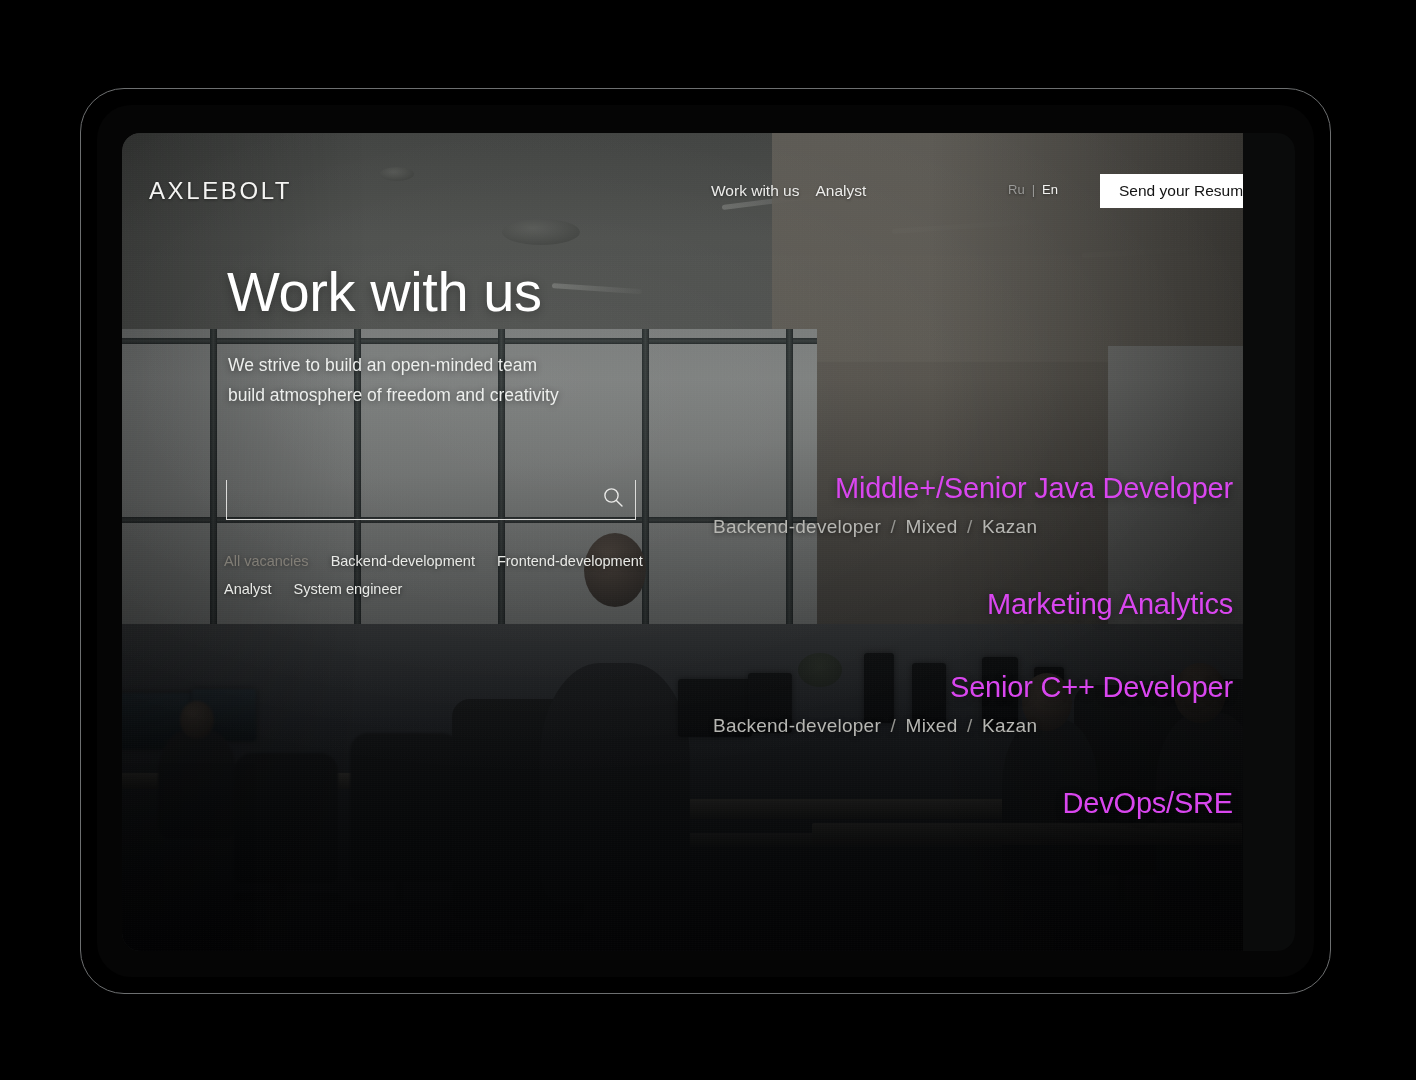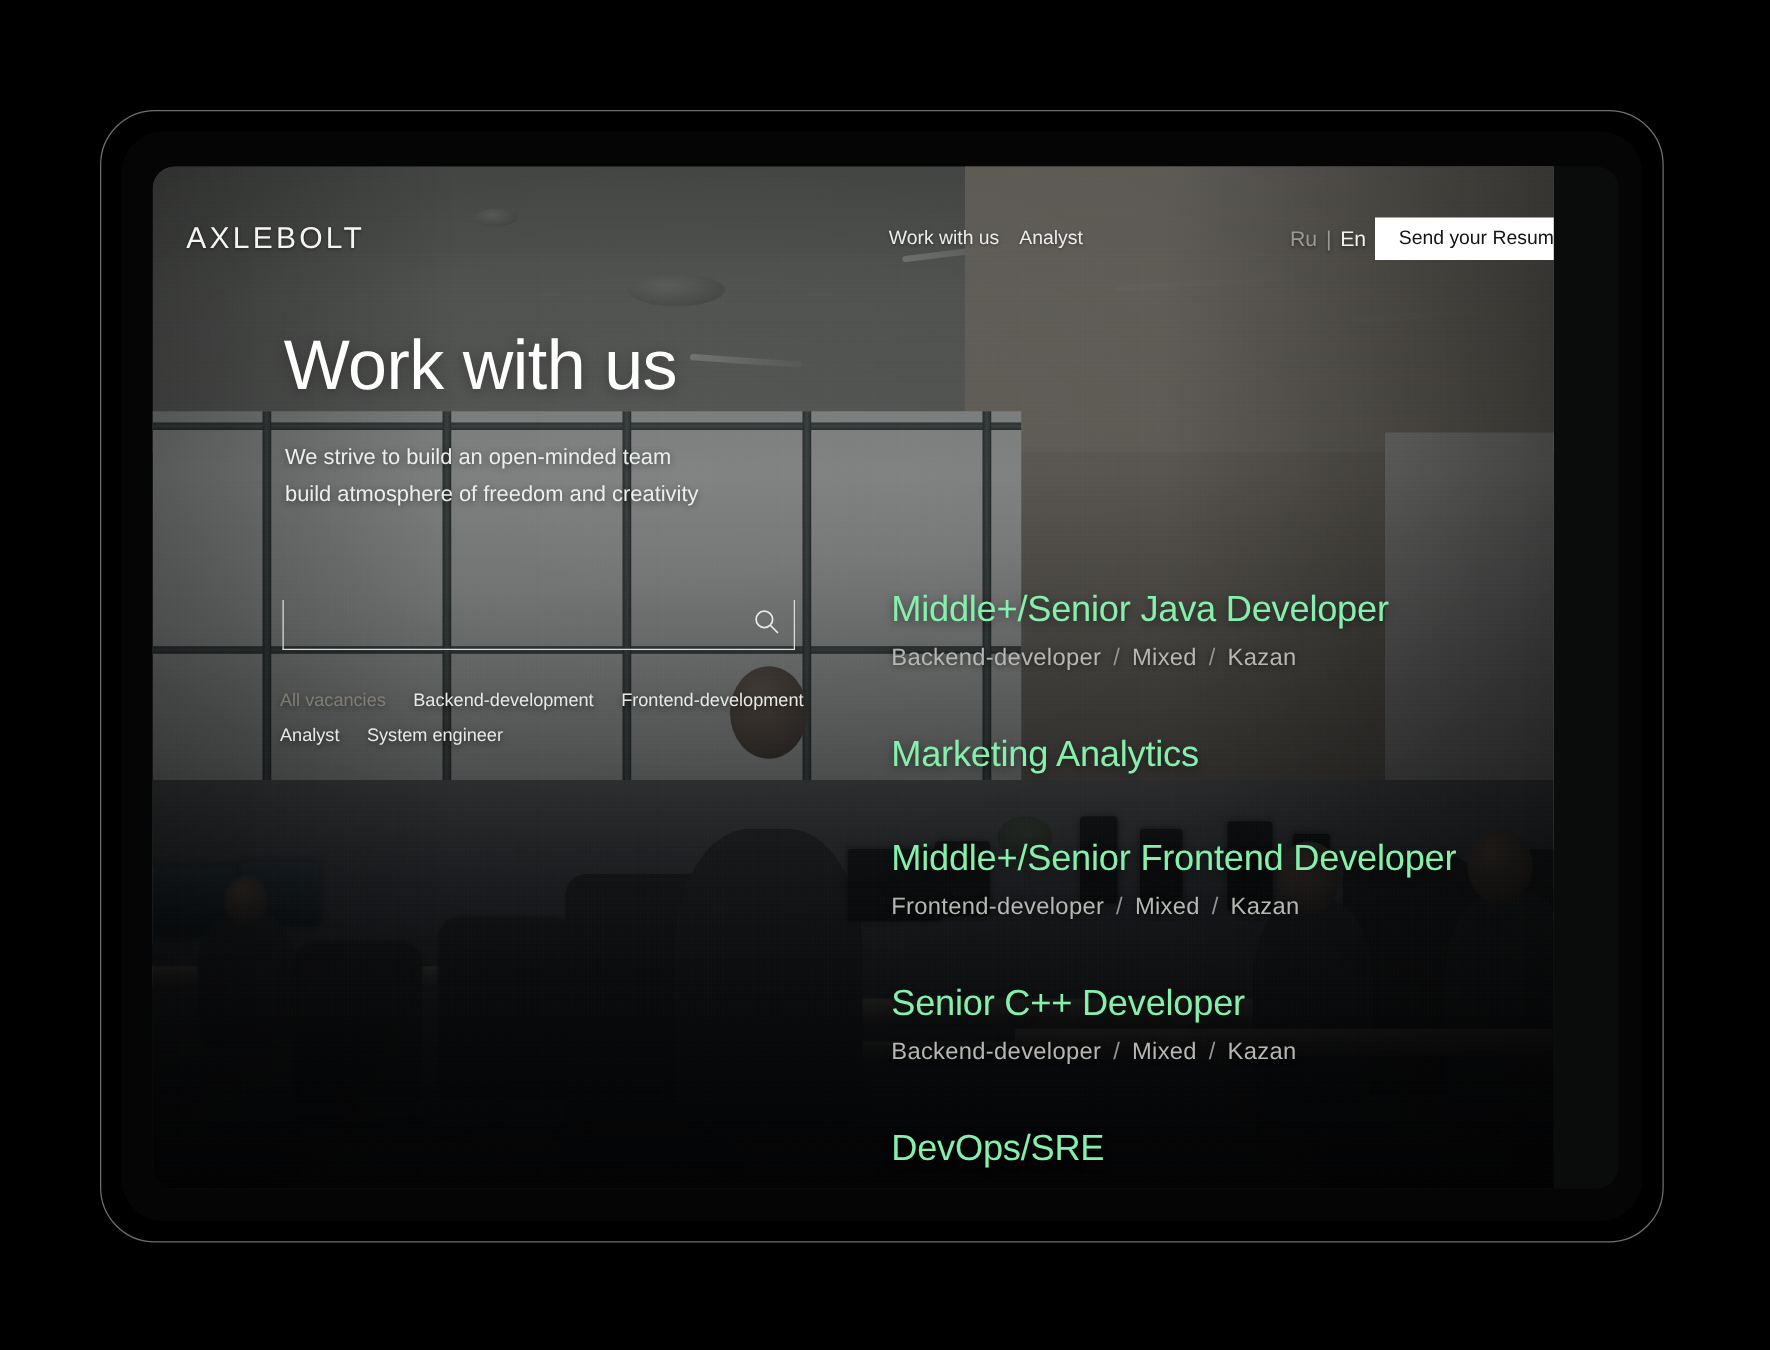--- a/index.html
+++ b/index.html
@@ -162,23 +162,22 @@
     display:flex; gap:16px; align-items:center;
   }
   #nav-links a{
     font-size:15.5px; color:#ececea; text-decoration:none;
     text-shadow:0 1px 3px rgba(0,0,0,.45);
     white-space:nowrap;
   }
   #lang{
     position:absolute; left:886px; top:32px;
     display:flex; gap:7px; align-items:center;
-    font-size:17px;
+    font-size:13px;
     text-shadow:0 1px 3px rgba(0,0,0,.45);
-    margin-left:24px;
   }
   #lang .ru{ color:#9a9a98; cursor:pointer; }
   #lang .sep{ color:#9a9a98; }
   #lang .en{ color:#f2f2f0; cursor:pointer; }
 
   #resume-btn{
     position:absolute; left:978px; top:24px;
     height:34px; padding:0 19px;
     background:#ffffff; color:#131313;
     font-size:15.5px;
@@ -239,24 +238,25 @@
   #filters .chip.muted{ color:#8f8a80; opacity:.78; }
 
   
   #vacancies{
     position:absolute; left:591px; top:340px;
     width:520px;
   }
   .vacancy{ margin-bottom:51px; cursor:pointer; }
   .vacancy:last-child{ margin-bottom:10px; }
   .v-title{
-    font-size:29px; font-weight:300; color:#86efac;
+    font-size:29px; font-weight:300; color:#d946ef;
     letter-spacing:-0.2px; line-height:1.1;
     text-shadow:0 2px 8px rgba(0,0,0,.45);
     white-space:nowrap;
+    text-align:right;
   }
   .v-meta{
     margin-top:11px;
     font-size:19px; color:#b6b6b2;
     letter-spacing:.25px;
     text-shadow:0 1px 5px rgba(0,0,0,.55);
   }
   .v-meta .sl{ color:#93938f; padding:0 4px; }
 </style>
 </head>
@@ -393,30 +393,20 @@
             <span>Mixed</span>
             <span class="sl">/</span>
             <span>Kazan</span>
           </div>
         </div>
 
         <div class="vacancy">
           <div class="v-title">Marketing Analytics</div>
         </div>
 
-        <div class="vacancy">
-          <div class="v-title">Middle+/Senior Frontend Developer</div>
-          <div class="v-meta">
-            <span>Frontend-developer</span>
-            <span class="sl">/</span>
-            <span>Mixed</span>
-            <span class="sl">/</span>
-            <span>Kazan</span>
-          </div>
-        </div>
 
         <div class="vacancy">
           <div class="v-title">Senior C++ Developer</div>
           <div class="v-meta">
             <span>Backend-developer</span>
             <span class="sl">/</span>
             <span>Mixed</span>
             <span class="sl">/</span>
             <span>Kazan</span>
           </div>

